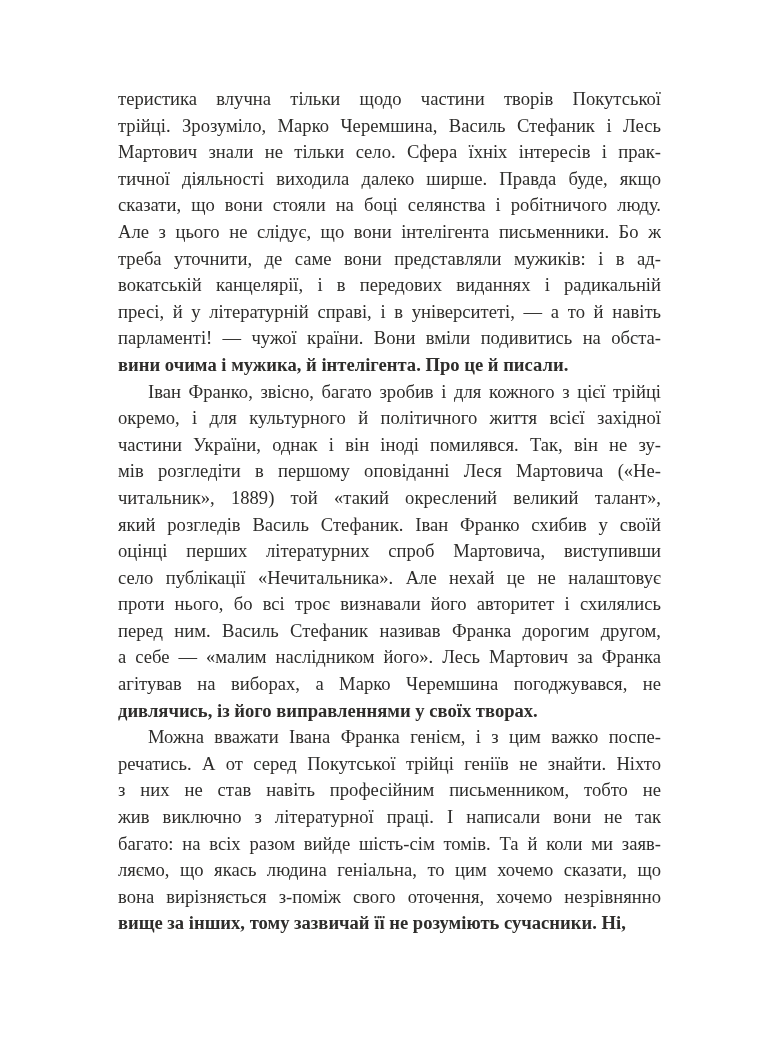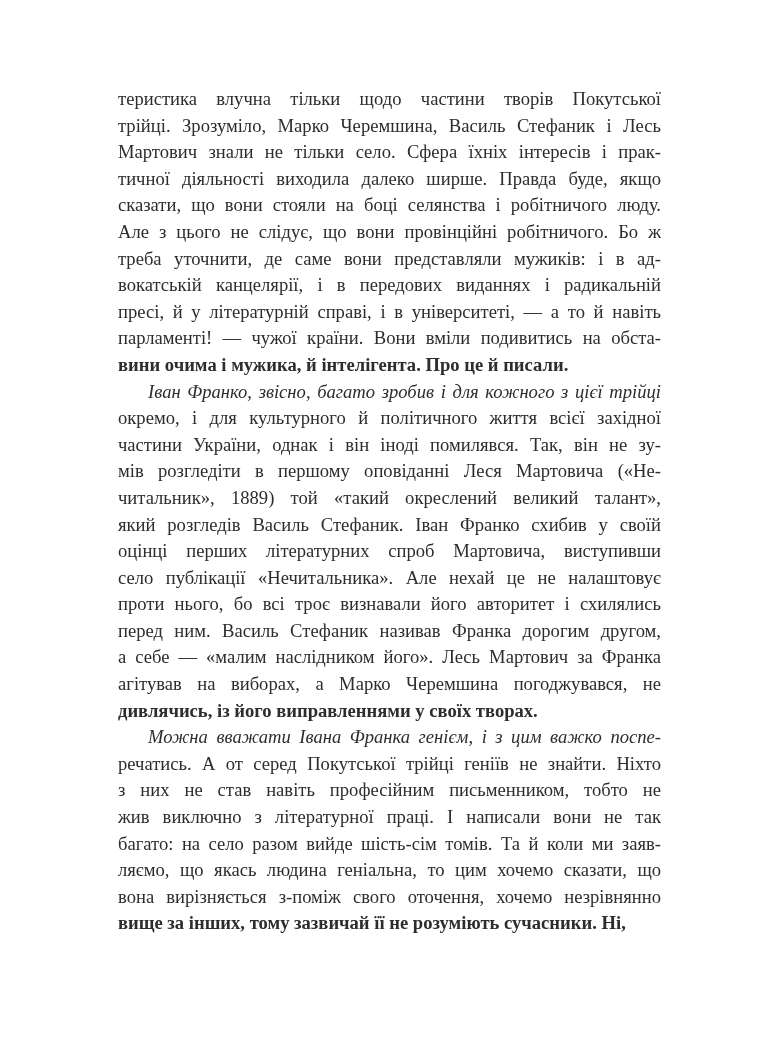--- a/index.html
+++ b/index.html
@@ -43,21 +43,20 @@
   }
   .line.last {
     text-align: left;
     font-weight: bold;
   }
   .line.last::after {
     content: none;
   }
   .line.indent {
     text-indent: 30px;
-    font-style: italic;
   }
   .page-number {
     position: absolute;
     left: 117px;
     top: 948px;
     font-size: 25px;
     line-height: 30px;
     font-weight: 700;
     color: var(--accent, #5ccc3f);
     font-family: "DejaVu Serif", "Liberation Serif", serif;
@@ -67,21 +66,21 @@
 <body>
 
 <div class="page">
   <div class="text-block">
       <div class="paragraph">
         <div class="line">теристика влучна тільки щодо частини творів Покутської</div>
         <div class="line">трійці. Зрозуміло, Марко Черемшина, Василь Стефаник і Лесь</div>
         <div class="line">Мартович знали не тільки село. Сфера їхніх інтересів і прак-</div>
         <div class="line">тичної діяльності виходила далеко ширше. Правда буде, якщо</div>
         <div class="line">сказати, що вони стояли на боці селянства і робітничого люду.</div>
-        <div class="line">Але з цього не слідує, що вони провінційні робітничого. Бо ж</div>
+        <div class="line">Але з цього не слідує, що вони інтелігента письменники. Бо ж</div>
         <div class="line">треба уточнити, де саме вони представляли мужиків: і в ад-</div>
         <div class="line">вокатській канцелярії, і в передових виданнях і радикальній</div>
         <div class="line">пресі, й у літературній справі, і в університеті, — а то й навіть</div>
         <div class="line">парламенті! — чужої країни. Вони вміли подивитись на обста-</div>
         <div class="line last">вини очима і мужика, й інтелігента. Про це й писали.</div>
       </div>
       <div class="paragraph">
         <div class="line indent">Іван Франко, звісно, багато зробив і для кожного з цієї трійці</div>
         <div class="line">окремо, і для культурного й політичного життя всієї західної</div>
         <div class="line">частини України, однак і він іноді помилявся. Так, він не зу-</div>
@@ -94,20 +93,20 @@
         <div class="line">перед ним. Василь Стефаник називав Франка дорогим другом,</div>
         <div class="line">а себе — «малим наслідником його». Лесь Мартович за Франка</div>
         <div class="line">агітував на виборах, а Марко Черемшина погоджувався, не</div>
         <div class="line last">дивлячись, із його виправленнями у своїх творах.</div>
       </div>
       <div class="paragraph">
         <div class="line indent">Можна вважати Івана Франка генієм, і з цим важко поспе-</div>
         <div class="line">речатись. А от серед Покутської трійці геніїв не знайти. Ніхто</div>
         <div class="line">з них не став навіть професійним письменником, тобто не</div>
         <div class="line">жив виключно з літературної праці. І написали вони не так</div>
-        <div class="line">багато: на село разом вийде шість-сім томів. Та й коли ми заяв-</div>
+        <div class="line">багато: на всіх разом вийде шість-сім томів. Та й коли ми заяв-</div>
         <div class="line">ляємо, що якась людина геніальна, то цим хочемо сказати, що</div>
         <div class="line">вона вирізняється з-поміж свого оточення, хочемо незрівнянно</div>
         <div class="line last">вище за інших, тому зазвичай її не розуміють сучасники. Ні,</div>
       </div>
     </div>
   <div class="page-number">8</div>
 </div>
 
 </body></html>

